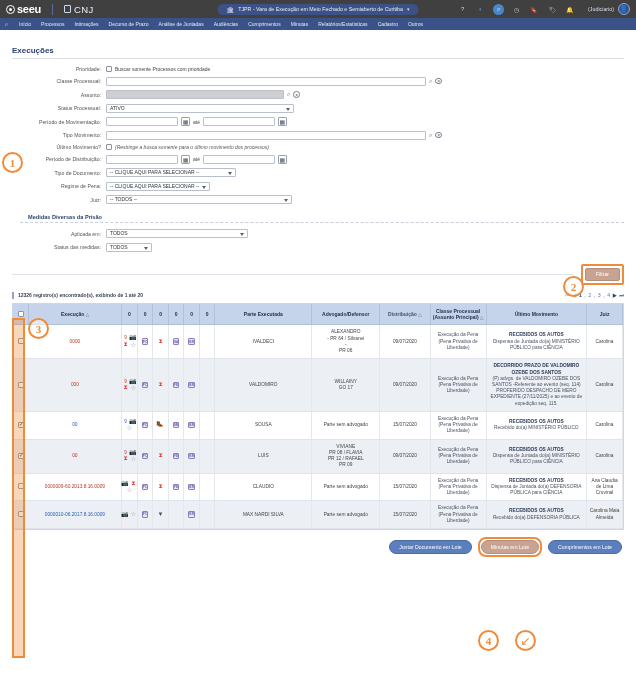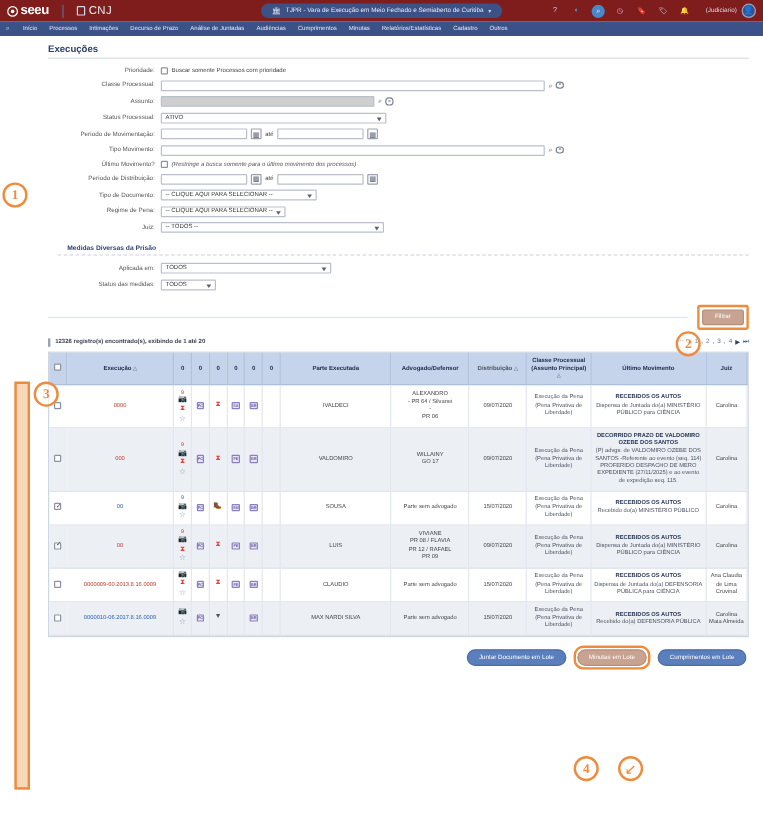--- a/index.html
+++ b/index.html
@@ -8,21 +8,21 @@
     width: 636px; height: 684px;
     font-family: "Liberation Sans", sans-serif;
     font-size: 5.5px;
     color: #333;
     background: #ffffff;
     overflow: hidden;
   }
 
   
   .topbar {
-    height: 18px; background:#7f1d1d; display:flex; align-items:center;
+    height: 18px; background:#404040; display:flex; align-items:center;
     padding: 0 6px; color:#fff; position:relative;
   }
   .brand { display:flex; align-items:center; gap:4px; }
   .brand-logo {
     display:flex; align-items:center; gap:2px;
     font-size:11px; font-weight:bold; letter-spacing:-0.3px; color:#fff;
   }
   .circ-logo{
     width:9px;height:9px;border:1.3px solid #fff;border-radius:50%;
     display:inline-flex;align-items:center;justify-content:center;
@@ -57,21 +57,21 @@
 
   
   .navbar{
     height:12px;background:#3a5288;display:flex;align-items:center;gap:0;
     padding:0 5px;color:#e4eaf6;font-size:5px;
   }
   .nav-search{margin-right:6px;font-size:5.5px;opacity:.9;}
   .nav-item{padding:0 5px;white-space:nowrap;cursor:pointer;}
 
   
-  .page{padding:6px 12px 0 12px;position:relative;margin-left:28px;}
+  .page{padding:16px 12px 0 12px;position:relative;}
   .page-title{
     font-size:8px;font-weight:bold;color:#2e4372;margin:0 0 3px 0;
   }
   .rule{height:1px;background:#d8dde6;margin-bottom:7px;}
 
   
   .form{padding-left:8px;}
   .frow{display:flex;align-items:center;margin-bottom:4.5px;}
   .flabel{
     width:86px;text-align:right;padding-right:5px;

